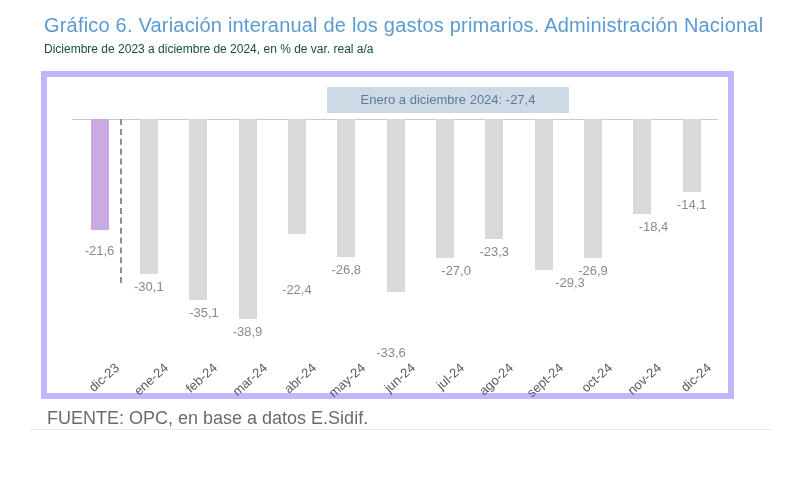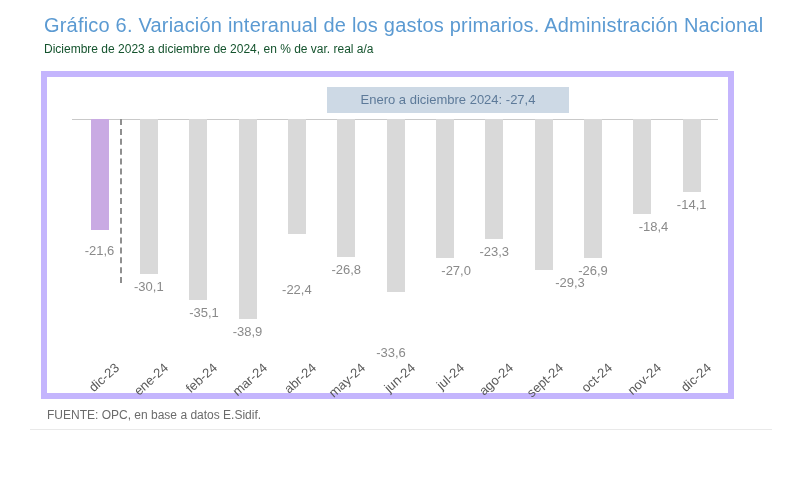--- a/index.html
+++ b/index.html
@@ -45,21 +45,21 @@
     font-size:13px;color:#595959;
     transform:rotate(-42deg);transform-origin:100% 0;
     white-space:nowrap;
   }
   .annotation-2023{
     position:absolute;left:2px;top:205px;width:74px;height:59px;
     background:#d7c5eb;color:#8b8099;font-size:13px;line-height:16px;
     text-align:center;display:flex;flex-direction:column;justify-content:center;
   }
   .source{
-    position:absolute;left:47px;top:408px;font-size:12px;color:#6b6b6b;
+    position:absolute;left:47px;top:408px;font-size:18px;color:#6b6b6b;
   }
   .separator{
     position:absolute;left:30px;top:429px;width:742px;height:1px;background:#e9e9e9;
   }
 </style>
 </head>
 <body>
 
 <div class="page">
 

